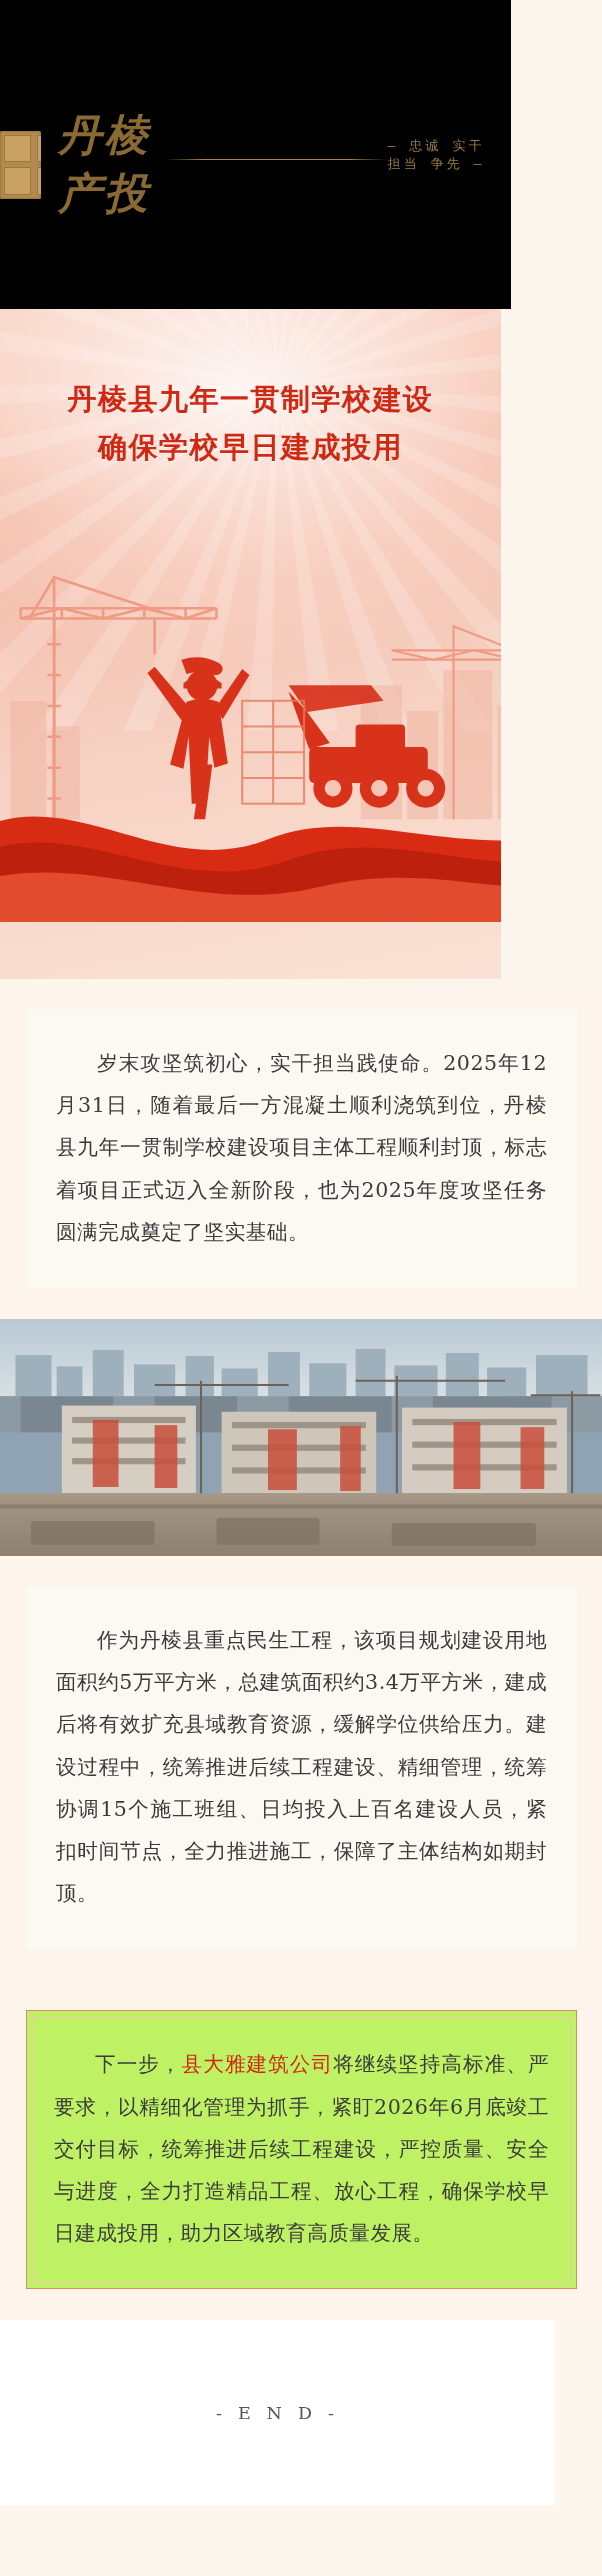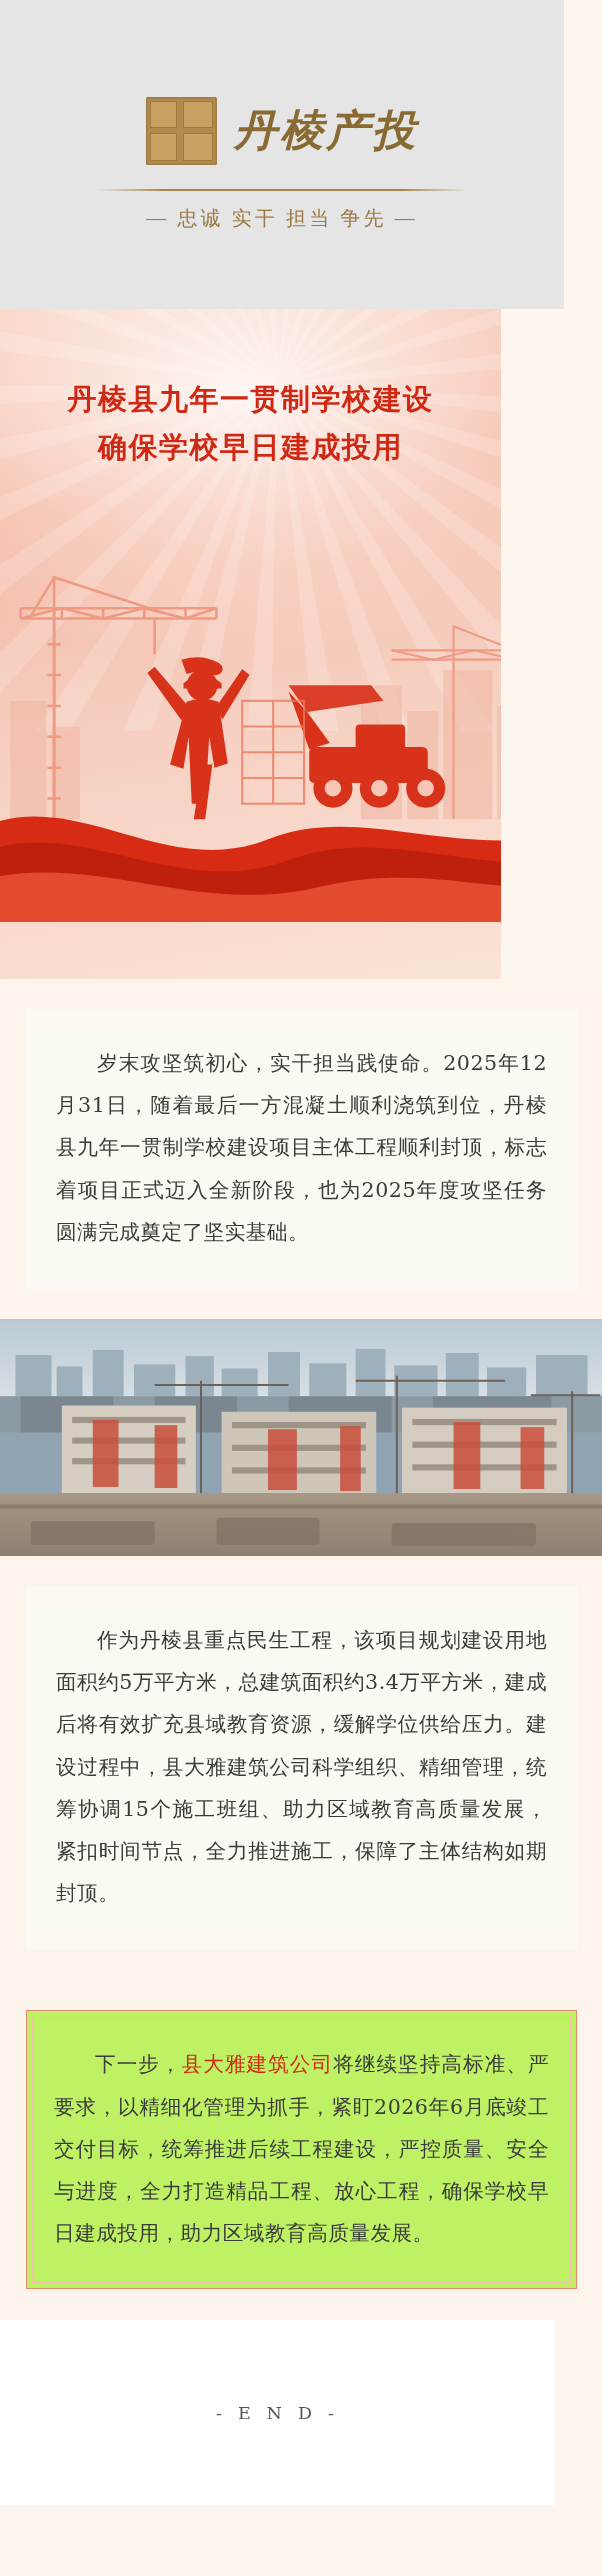--- a/index.html
+++ b/index.html
@@ -16,25 +16,25 @@
     position: relative;
     width: 603px;
     min-height: 3273px;
     background: #fdf6ef;
     overflow: hidden;
   }
 
   
   .header {
     position: relative;
-    width: 564px;
+    width: 511px;
     height: 309px;
-    background: #e5e5e5;
+    background: #000000;
     display: flex;
-    flex-direction: column;
+    flex-direction: row;
     align-items: center;
     justify-content: center;
   }
   .logo-row {
     display: flex;
     align-items: center;
     justify-content: center;
     gap: 17.5px;
     margin-top: 20.6px;
   }
@@ -67,22 +67,22 @@
     letter-spacing: 3.1px;
     font-style: italic;
   }
   .logo-rule {
     width: 371px;
     height: 1.5px;
     background: linear-gradient(to right, rgba(168,134,74,0), #a8864a 18%, #a8864a 82%, rgba(168,134,74,0));
     margin: 24px 0 14.4px 0;
   }
   .logo-slogan {
-    font-family: Liberation Serif, serif;
-    font-size: 20px;
+    font-family: Liberation Mono, monospace;
+    font-size: 13px;
     color: #9a7a42;
     letter-spacing: 3.1px;
   }
 
   
   .hero {
     position: relative;
     width: 501px;
     height: 670px;
     background: linear-gradient(170deg, #f7cfc0 0%, #f3b8a4 28%, #f6cfc0 58%, #fae3d6 100%);
@@ -390,21 +390,21 @@
           <rect x="60" y="392" width="240" height="46" rx="6"></rect>
           <rect x="420" y="386" width="200" height="52" rx="6"></rect>
           <rect x="760" y="396" width="280" height="44" rx="6"></rect>
         </g>
       </svg>
     </div>
 
     <div class="gap"></div>
 
     <div class="card">
-      <p>作为丹棱县重点民生工程，该项目规划建设用地面积约5万平方米，总建筑面积约3.4万平方米，建成后将有效扩充县域教育资源，缓解学位供给压力。建设过程中，县大雅建筑公司科学组织、精细管理，统筹协调15个施工班组、助力区域教育高质量发展，紧扣时间节点，全力推进施工，保障了主体结构如期封顶。</p>
+      <p>作为丹棱县重点民生工程，该项目规划建设用地面积约5万平方米，总建筑面积约3.4万平方米，建成后将有效扩充县域教育资源，缓解学位供给压力。建设过程中，统筹推进后续工程建设、精细管理，统筹协调15个施工班组、日均投入上百名建设人员，紧扣时间节点，全力推进施工，保障了主体结构如期封顶。</p>
     </div>
 
     <div class="gap"></div>
     <div class="gap"></div>
 
     <div class="card-outline">
       <p><span>下一步，</span><span class="hl">县大雅建筑公司</span><span>将继续坚持高标准、严要求，以精细化管理为抓手，紧盯2026年6月底竣工交付目标，统筹推进后续工程建设，严控质量、安全与进度，全力打造精品工程、放心工程，确保学校早日建成投用，助力区域教育高质量发展。</span></p>
     </div>
 
   </div>

